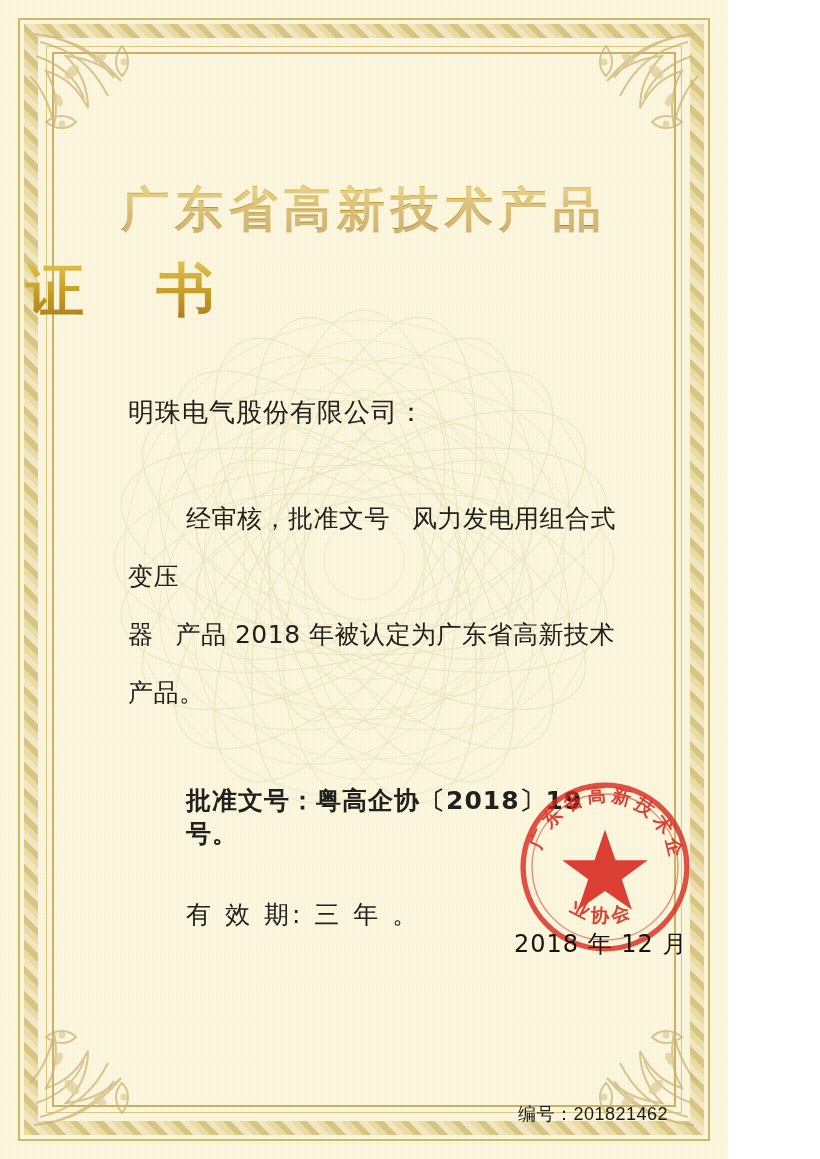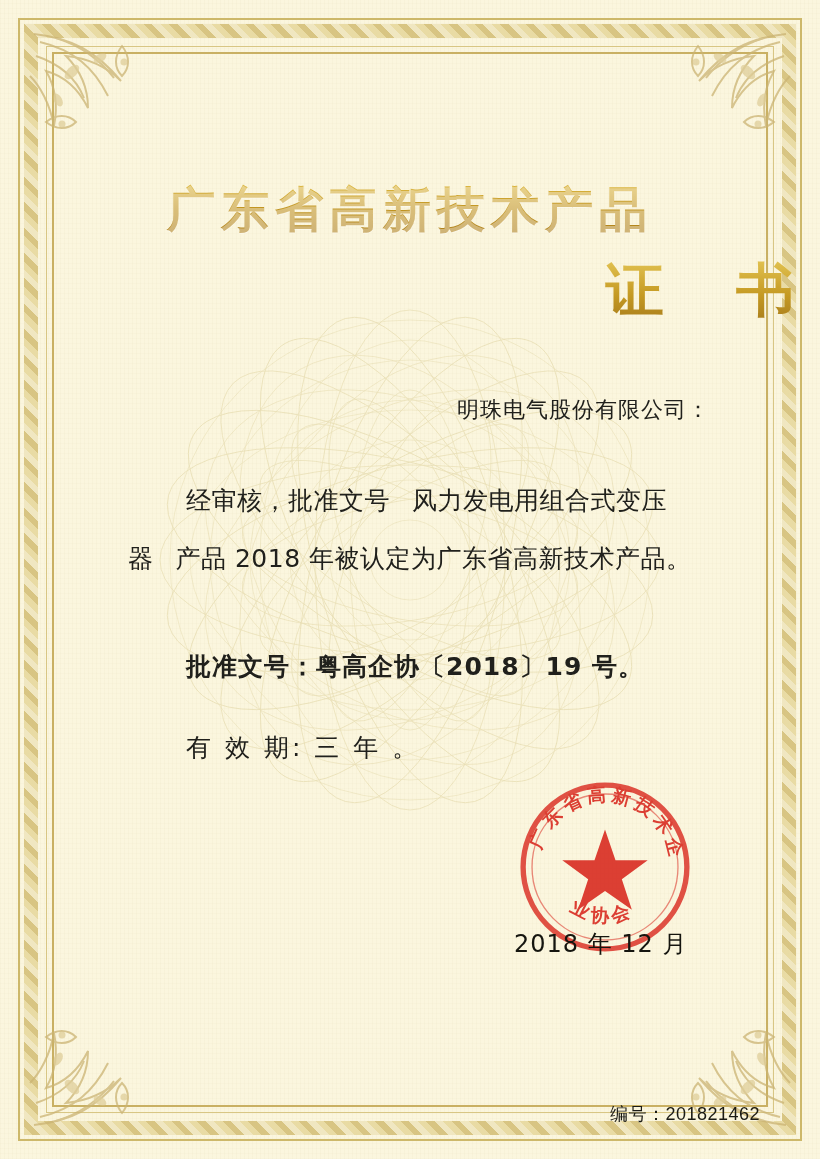--- a/index.html
+++ b/index.html
@@ -6,21 +6,21 @@
     margin: 0;
     padding: 0;
     background: #ffffff;
   }
   body {
     font-family: "Liberation Sans", sans-serif;
   }
 
   .certificate {
     position: relative;
-    width: 820px;
+    width: 728px;
     height: 1159px;
     overflow: hidden;
     background:
       radial-gradient(ellipse at 50% 45%, #fdfbe8 0%, #fbf6dd 45%, #f7f0cd 75%, #f3ead f 100%),
       #faf5dd;
     background-color: #fbf6de;
   }
 
   
   .paper-texture {
@@ -119,21 +119,21 @@
     background-clip: text;
     -webkit-text-fill-color: transparent;
     text-shadow: 0 1px 0 rgba(255,255,255,0.4);
   }
 
   .title-sub {
     position: absolute;
     top: 252px;
     left: 0;
     right: 0;
-    text-align: right;
+    text-align: left;
     font-family: "DejaVu Sans", "Liberation Sans", sans-serif;
     font-weight: bold;
     font-size: 58px;
     letter-spacing: 26px;
     text-indent: 26px;
     color: #c6a227;
     background: linear-gradient(180deg, #e8cb5c 0%, #c59a23 55%, #a1751a 100%);
     -webkit-background-clip: text;
     background-clip: text;
     -webkit-text-fill-color: transparent;
@@ -142,24 +142,23 @@
   .body-text {
     position: absolute;
     left: 128px;
     right: 110px;
     top: 395px;
     color: #20201c;
     font-family: "DejaVu Sans", "Liberation Sans", sans-serif;
   }
 
   .addressee {
-    font-size: 22px;
+    font-size: 26px;
     letter-spacing: 1px;
-    margin-bottom: 47px;
-    text-align: right;
+    margin-bottom: 60px;
   }
 
   .para {
     font-size: 25px;
     line-height: 58px;
     letter-spacing: 0.5px;
     margin: 0 0 0 0;
   }
   .para .indent { display: inline-block; width: 58px; }
   .para .gap { display: inline-block; width: 22px; }

